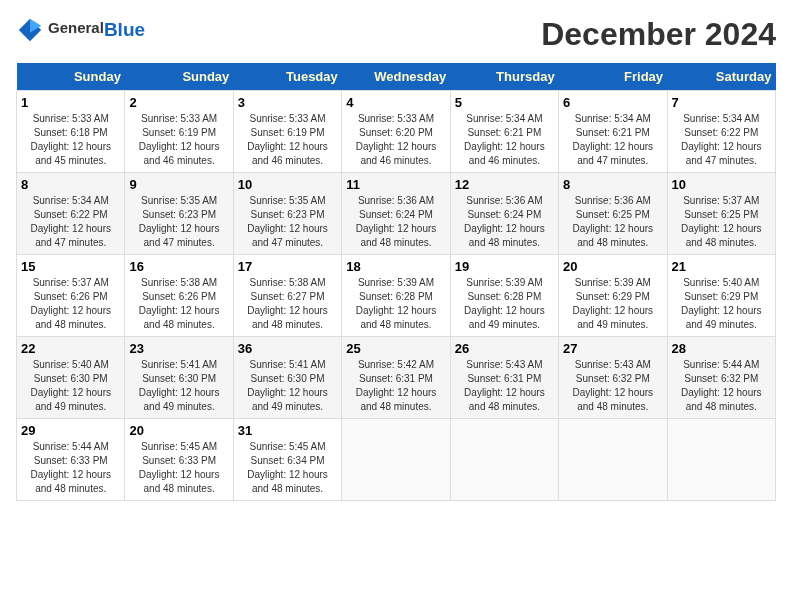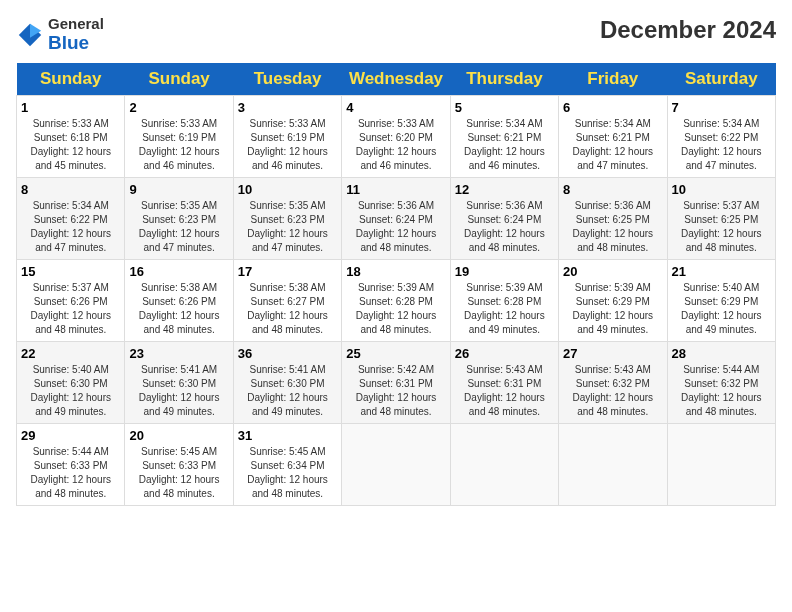--- a/index.html
+++ b/index.html
@@ -16,60 +16,60 @@
       align-items: flex-start;
       margin-bottom: 10px;
     }
     .logo {
       display: flex;
       align-items: center;
       gap: 4px;
     }
     .logo-text {
       display: flex;
-      flex-direction: column;
+      flex-direction: row;
       line-height: 1.1;
     }
     .logo-general {
       font-size: 15px;
       font-weight: bold;
       color: #333;
     }
     .logo-blue {
       font-size: 19px;
       font-weight: bold;
       color: #1565c0;
     }
     .logo-icon {
       width: 28px;
       height: 28px;
     }
     .title-block {
       text-align: right;
     }
     .main-title {
-      font-size: 24px;
+      font-size: 32px;
       font-weight: bold;
       color: #333;
     }
     .subtitle {
       font-size: 14px;
       color: #555;
     }
     table {
       width: 100%;
       border-collapse: collapse;
       font-size: 11px;
     }
     th {
       background-color: #1565c0;
-      color: #fde047;
+      color: #fef9c3;
       padding: 6px 4px;
-      text-align: center;
-      font-size: 17px;
+      text-align: right;
+      font-size: 13px;
       font-weight: bold;
     }
     td {
       vertical-align: top;
       padding: 4px;
       border: 1px solid #ddd;
       width: 14.28%;
       min-height: 80px;
       background: #fff;
     }

